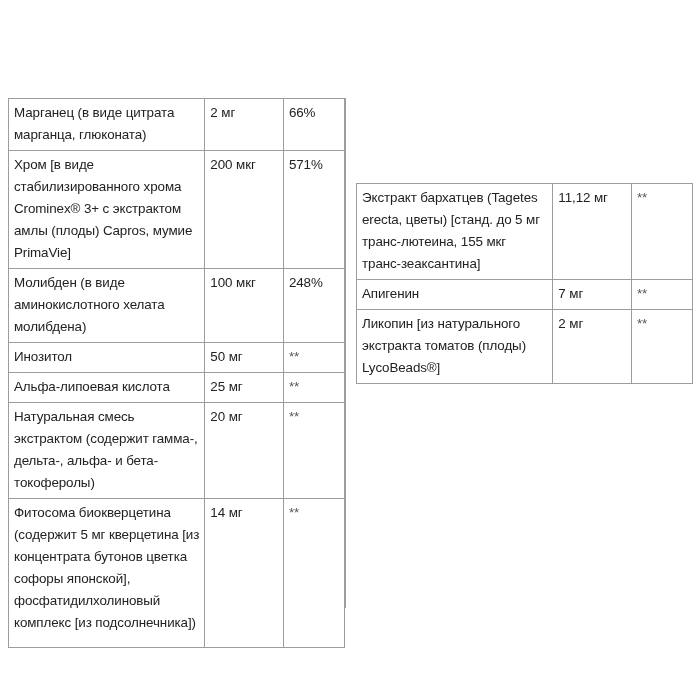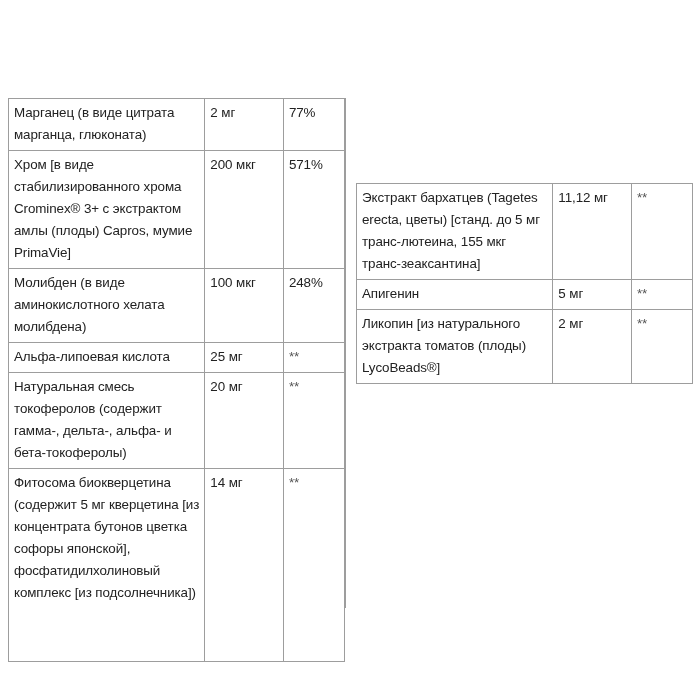--- a/index.html
+++ b/index.html
@@ -23,43 +23,48 @@
 <table id="left-table" class="tbl">
   <colgroup>
       <col class="c1">
       <col class="c2">
       <col class="c3">
     </colgroup>
   <tbody>
     <tr style="height:49px">
       <td>Марганец (в виде цитрата марганца, глюконата)</td>
       <td>2 мг</td>
-      <td>77%</td>
+      <td>66%</td>
     </tr>
     <tr style="height:101px">
       <td>Хром [в виде стабилизированного хрома Crominex® 3+ с экстрактом амлы (плоды) Capros, мумие PrimaVie]</td>
       <td>200 мкг</td>
       <td>571%</td>
     </tr>
     <tr style="height:70px">
       <td>Молибден (в виде аминокислотного хелата молибдена)</td>
       <td>100 мкг</td>
       <td>248%</td>
     </tr>
+    <tr style="height:25px">
+      <td>Инозитол</td>
+      <td>50 мг</td>
+      <td class="stars">**</td>
+    </tr>
     <tr style="height:26px">
       <td>Альфа-липоевая кислота</td>
       <td>25 мг</td>
       <td class="stars">**</td>
     </tr>
     <tr style="height:88px">
-      <td>Натуральная смесь токоферолов (содержит гамма-, дельта-, альфа- и бета-токоферолы)</td>
+      <td>Натуральная смесь экстрактом (содержит гамма-, дельта-, альфа- и бета-токоферолы)</td>
       <td>20 мг</td>
       <td class="stars">**</td>
     </tr>
-    <tr style="height:193px">
+    <tr style="height:149px">
       <td>Фитосома биокверцетина (содержит 5 мг кверцетина [из концентрата бутонов цветка софоры японской], фосфатидилхолиновый комплекс [из подсолнечника])</td>
       <td>14 мг</td>
       <td class="stars">**</td>
     </tr>
   </tbody>
 </table>
 
 <table id="right-table" class="tbl">
   <colgroup>
       <col class="c1">
@@ -67,21 +72,21 @@
       <col class="c3">
     </colgroup>
   <tbody>
     <tr style="height:88px">
       <td>Экстракт бархатцев (Tagetes erecta, цветы) [станд. до 5 мг транс-лютеина, 155 мкг транс-зеаксантина]</td>
       <td>11,12 мг</td>
       <td class="stars">**</td>
     </tr>
     <tr style="height:25px">
       <td>Апигенин</td>
-      <td>5 мг</td>
+      <td>7 мг</td>
       <td class="stars">**</td>
     </tr>
     <tr style="height:49px">
       <td>Ликопин [из натурального экстракта томатов (плоды) LycoBeads®]</td>
       <td>2 мг</td>
       <td class="stars">**</td>
     </tr>
   </tbody>
 </table>
 

